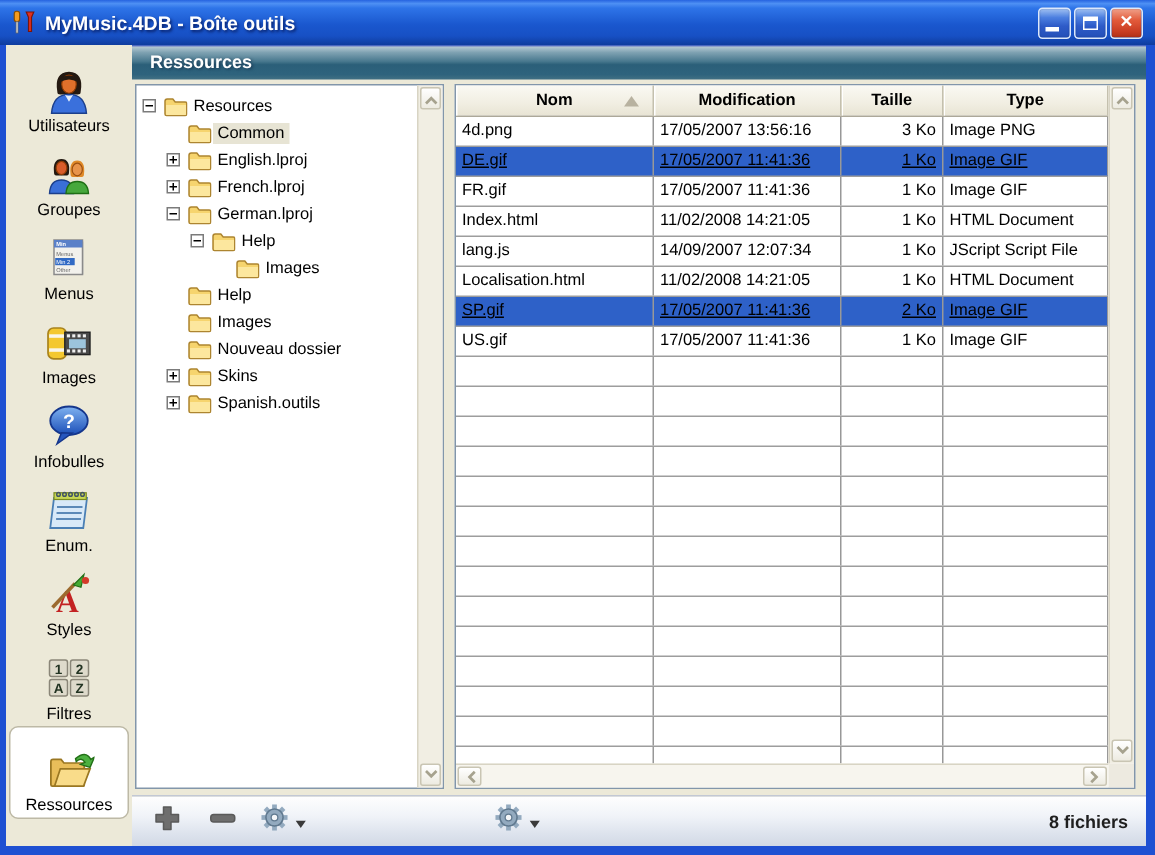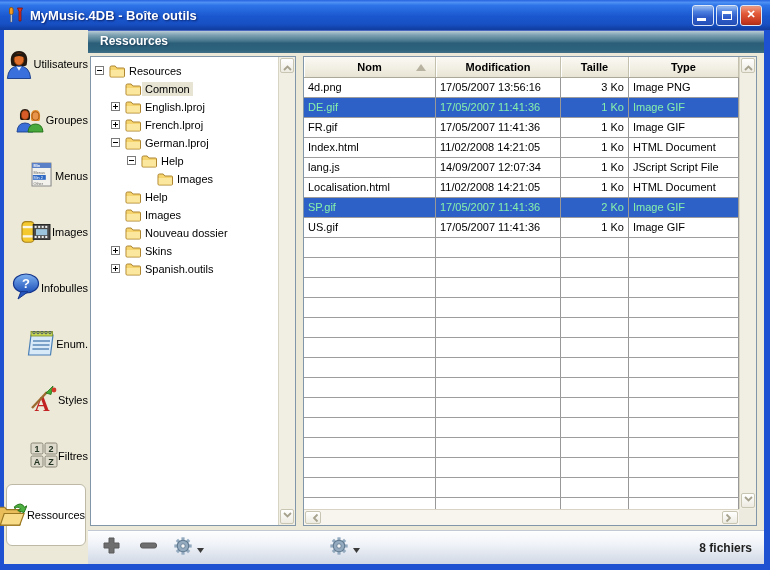--- a/index.html
+++ b/index.html
@@ -20,21 +20,21 @@
   .glyph-min { position:absolute; left:4px; bottom:4px; width:9px; height:3px; background:#fff; }
   .glyph-max { position:absolute; left:5px; top:5px; width:10px; height:9px; border:1px solid #fff; border-top:3px solid #fff; }
   .glyph-close { position:absolute; left:0; top:2px; width:100%; text-align:center; color:#fff; font-size:11px; font-weight:bold; }
 
   
   .main { position:absolute; left:4px; top:30px; right:6px; bottom:6px; background:#ECE9D8; }
 
   
   .sidebar { position:absolute; left:0; top:0; width:84px; bottom:0; padding-top:6px;
     display:flex; flex-direction:column; align-items:stretch; }
-  .side-item { height:56px; display:flex; flex-direction:row; align-items:center; justify-content:flex-end;
+  .side-item { height:56px; display:flex; flex-direction:column; align-items:center; justify-content:flex-end;
     padding-bottom:2px; cursor:default; }
   .side-item .icon { display:flex; align-items:center; justify-content:center; height:34px; }
   .side-item .lbl { font-size:11px; color:#000; margin-top:1px; }
   .side-item.selected { background:#fff; border:1px solid #BDB9A6; border-radius:6px; margin:0 2px; height:62px; }
 
   
   .content { position:absolute; left:84px; top:0; right:0; bottom:0; }
   .teal-header { position:absolute; left:0; right:0; top:0; height:23px;
     border-top:1px solid #4A67C0;
     background:linear-gradient(180deg,#B8CBD4 0%,#7FA2B2 18%,#48788E 45%,#2B5F79 55%,#2E637D 85%,#417084 100%); }
@@ -69,21 +69,21 @@
   .table-panel { position:absolute; left:215px; top:26px; width:454px; height:470px; background:#fff;
     border:1px solid #8296AA; }
   .thead { position:absolute; left:0; top:0; width:435px; height:21px; display:flex;
     background:linear-gradient(180deg,#FAF9F3 0%,#F1EEE2 60%,#E8E4D4 100%); border-bottom:1px solid #ACA899; }
   .th { position:relative; font-size:11px; font-weight:bold; text-align:center; line-height:20px;
     border-right:1px solid #C4C0AE; box-shadow:inset 1px 0 0 #fff; cursor:default; }
   .sort-up { position:absolute; right:9px; top:7px; width:0; height:0;
     border-left:5px solid transparent; border-right:5px solid transparent; border-bottom:7px solid #B8B2A0; }
   .tbody { position:absolute; left:0; top:21px; width:435px; bottom:16px; overflow:hidden; }
   .tr { display:flex; height:20px; border-bottom:1px solid #9D9D9D; background:#fff; }
-  .tr.selected { background:#2E61C8; color:#86efac; }
+  .tr.selected { background:#2E61C8; color:#000000;text-decoration:underline; }
   .td { font-size:11px; line-height:19px; border-right:1px solid #989898; overflow:hidden; white-space:nowrap; }
   .td.l { padding-left:4px; } .td.r { padding-right:4px; text-align:right; }
   .table-vscroll { bottom:16px; }
   .hscroll { position:absolute; left:0; right:17px; bottom:0; height:16px; background:#F7F5EE; border-top:1px solid #D8D4C4; }
   .sb-corner { position:absolute; right:0; bottom:0; width:17px; height:16px; background:#EDEAE0; }
 
   
   .toolbar { position:absolute; left:0; right:0; top:500px; height:34px; display:flex; align-items:center;
     border-top:1px solid #C2C8D4;
     background:linear-gradient(180deg,#FEFEFE 0%,#F0F3F8 40%,#DDE3ED 75%,#D2D9E5 100%); }

